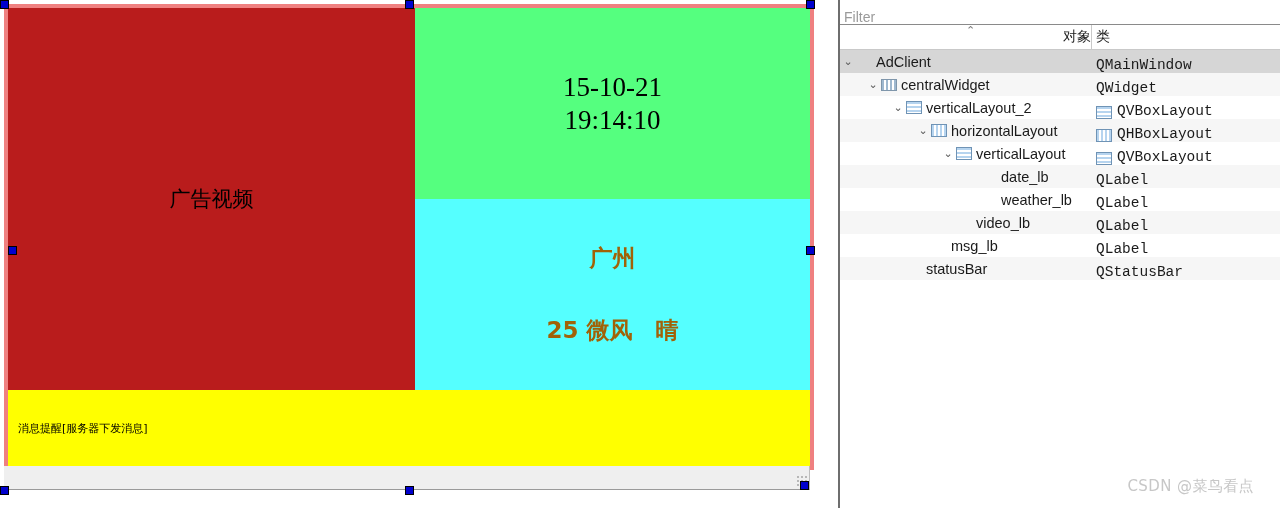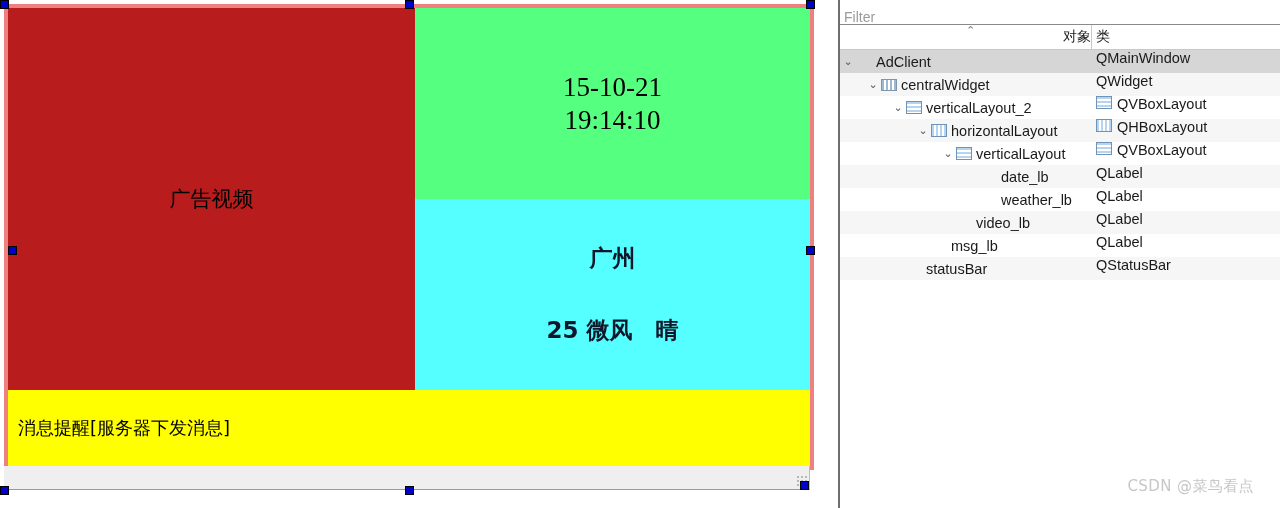--- a/index.html
+++ b/index.html
@@ -113,39 +113,39 @@
   }
 
   
   #weather-lb {
     height: 191px;
     background: #55ffff;
     display: flex;
     flex-direction: column;
     align-items: center;
     justify-content: center;
-    color: #0f172a;
+    color: #a16207;
     font-family: "DejaVu Sans", "Liberation Sans", sans-serif;
     font-weight: bold;
     font-size: 23px;
     line-height: 1.35;
     box-sizing: border-box;
     gap: 40px;
   }
 
   
   #msg-lb {
     height: 76px;
     background: #ffff00;
     display: flex;
     align-items: center;
     justify-content: flex-start;
     padding-left: 10px;
     color: #000000;
-    font-size: 18px;
+    font-size: 11px;
     font-family: "DejaVu Sans", "Liberation Sans", sans-serif;
     box-sizing: border-box;
   }
 
   
   #status-bar {
     position: absolute;
     left: 4px;
     top: 466px;
     width: 806px;
@@ -273,26 +273,27 @@
     display: flex;
     align-items: center;
     height: 100%;
     box-sizing: border-box;
     overflow: hidden;
     white-space: nowrap;
   }
   .cell-cls {
     flex: 1;
     display: flex;
-    align-items: flex-start;
+    align-items: flex-end;
     height: 100%;
     gap: 5px;
     padding-left: 4px;
     box-sizing: border-box;
     white-space: nowrap;
+    font-family: Liberation Mono, monospace;
   }
 
   .twisty {
     width: 16px;
     min-width: 16px;
     text-align: center;
     color: #5a5a5a;
     font-size: 11px;
     line-height: 1;
     display: inline-block;

